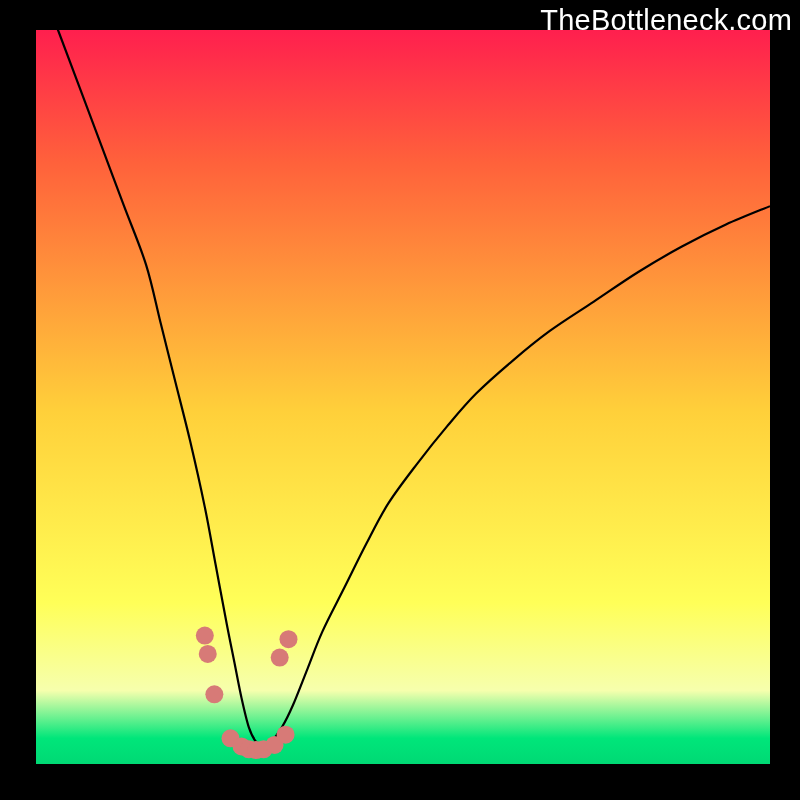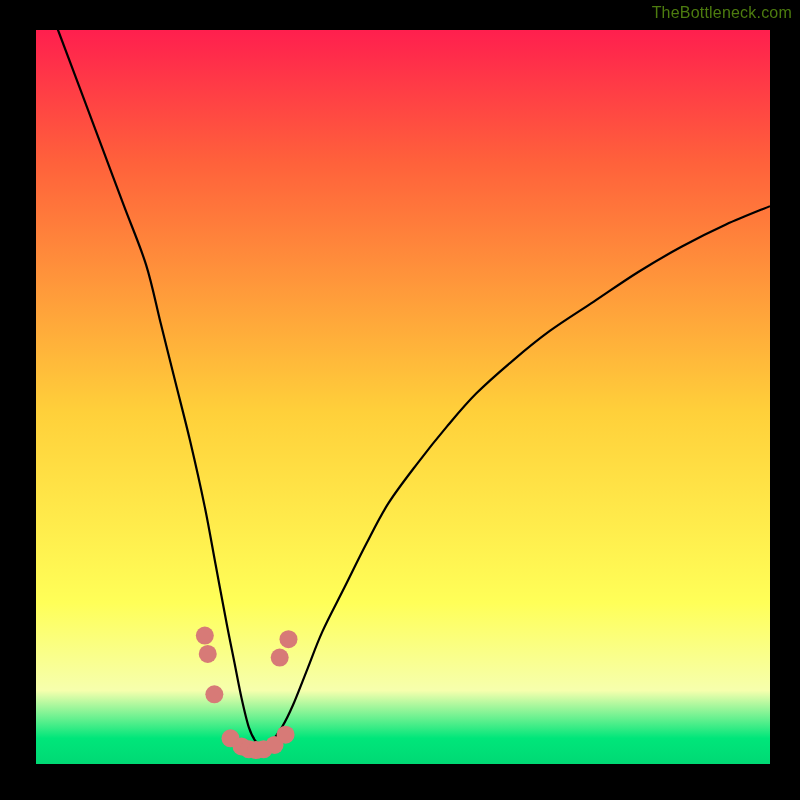--- a/index.html
+++ b/index.html
@@ -23,22 +23,22 @@
     left: 36px;
     top: 30px;
     width: 734px;
     height: 734px;
     overflow: hidden;
   }
   .watermark {
     position: absolute;
     top: 4px;
     right: 8px;
-    color: #4d7c0f;
-    font-size: 16px;
+    color: #ffffff;
+    font-size: 29px;
     font-weight: 400;
     letter-spacing: 0.2px;
   }
   svg { display: block; }
 </style>
 </head>
 <body>
 
 <div class="frame">
 

